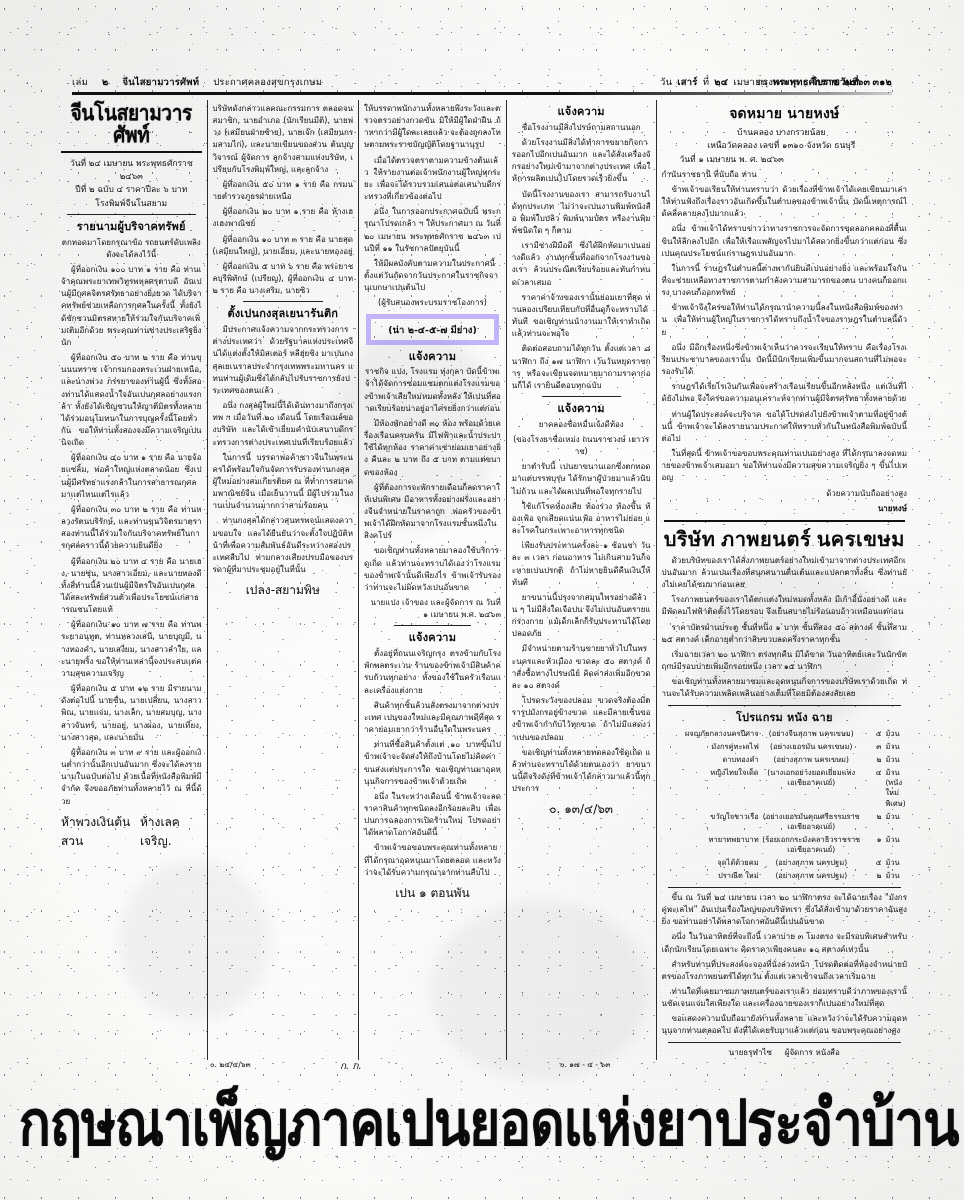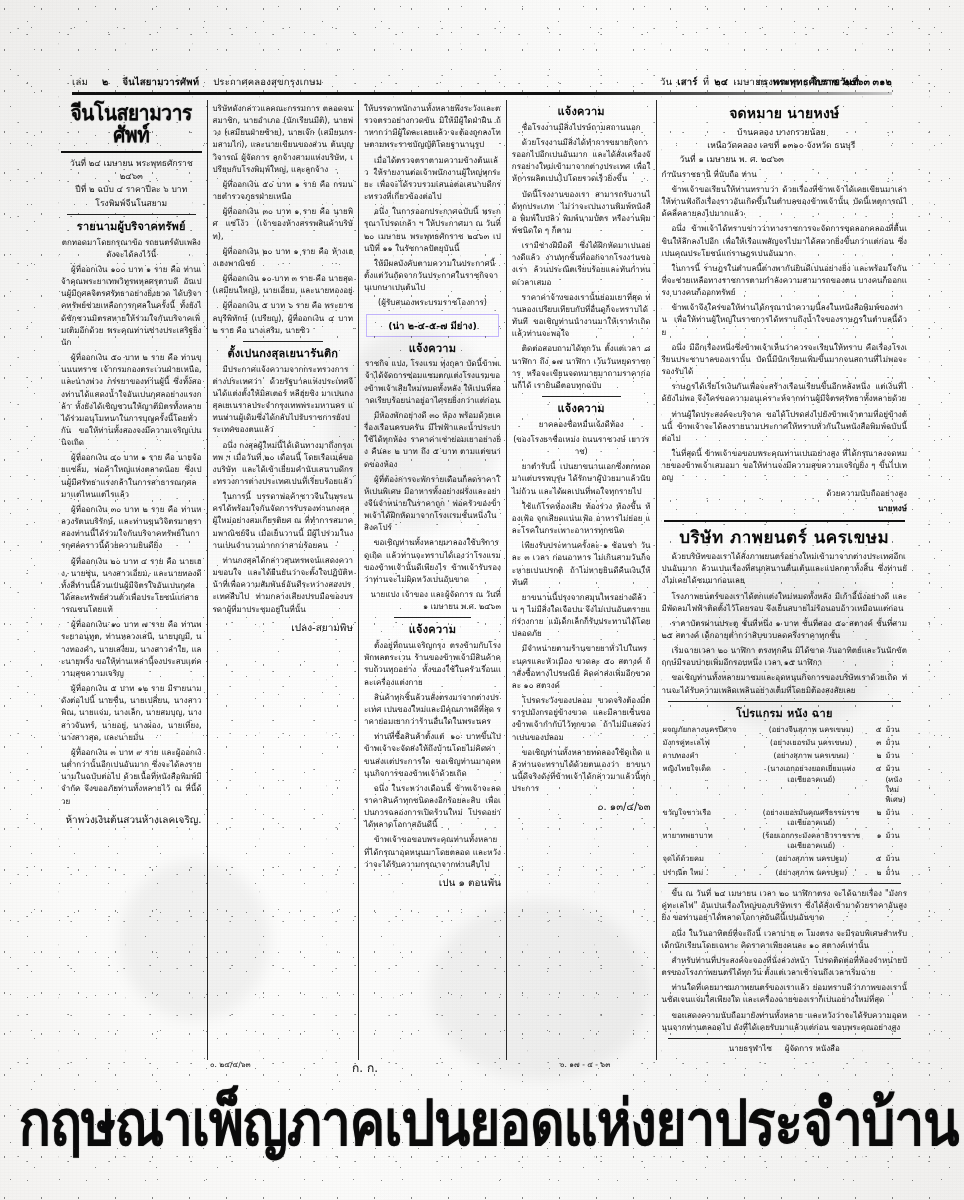--- a/index.html
+++ b/index.html
@@ -69,53 +69,53 @@
   .c3{width:146px;}
   .c4{width:148px;}
   .c5{width:262px;}
 
   
   .hd{
     text-align:center;font-weight:bold;font-size:11px;
     margin:5px 0 3px;letter-spacing:.2px;line-height:1.25;
   }
   .hd.big{font-size:14px;}
-  .hd.huge{font-size:17px;letter-spacing:.5px;}
+  .hd.huge{font-size:20px;letter-spacing:.5px;font-family:Liberation Serif, serif;}
   .sub{text-align:center;font-size:8.5px;line-height:1.5;margin:1px 0;}
   .sub.r{text-align:center;padding-right:6px;}
   .para{
     font-size:8px;line-height:1.52;text-align:justify;
     margin:3px 0;word-break:break-all;
   }
   .para.ind{text-indent:10px;}
   .para.c{text-align:center;}
   .para.r{text-align:right;}
   .rule{height:1px;background:#222;margin:4px 6px;}
   .rule.thick{height:2px;background:#111;margin:5px 2px;}
   .rule.short{margin:4px 30px;}
-  .foot{font-size:10px;margin-top:4px;display:flex;justify-content:flex-end;}
+  .foot{font-size:12px;margin-top:4px;display:flex;justify-content:center;}
 
   
   #masthead{
     font-size:19px;font-weight:bold;text-align:center;
     letter-spacing:-.3px;line-height:1.05;margin:2px 0 0;
     transform:scaleY(1.12);transform-origin:top center;
     text-shadow:0 0 1px rgba(0,0,0,.6);
   }
   #mastrule{height:2px;background:#111;margin:9px 0 4px;}
 
   
   .boxad{
-    border:1px solid #c4b5fd;margin:4px 2px;padding:3px 4px;
+    border:5px solid #c4b5fd;margin:4px 2px;padding:3px 4px;
     font-size:9.5px;text-align:center;font-weight:bold;
   }
 
   
   .ptable{width:100%;border-collapse:collapse;font-size:7.5px;margin-top:2px;}
-  .ptable td{padding:1.5px 1px;vertical-align:top;line-height:1.35;}
+  .ptable td{padding:1.5px 1px;vertical-align:top;line-height:1.35;text-align:right;}
   .ptable td.nm{width:40%;}
   .ptable td.pr{width:42%;text-align:center;margin-top:48px;}
   .ptable td.qt{width:8%;text-align:right;}
   .ptable td.un{width:10%;text-align:left;padding-left:3px;}
 
   
   #bannerwrap{
     position:absolute;left:7px;top:1075px;width:964px;height:95px;
     display:flex;align-items:center;justify-content:center;
   }
@@ -181,21 +181,20 @@
       <div class="para ind">ผู้ที่ออกเงิน ๓ บาท ๙ ราย และผู้ออกเงินต่ำกว่านั้นอีกเปนอันมาก ซึ่งจะได้ลงรายนามในฉบับต่อไป ด้วยเนื้อที่หนังสือพิมพ์มีจำกัด จึงขออภัยท่านทั้งหลายไว้ ณ ที่นี้ด้วย</div>
       <div class="foot">
         <span>ห้าพวงเงินต้นสวน</span>
         <span>ห้างเลคเจริญ.</span>
       </div>
     </div>
 
     <div class="col c2">
       <div class="para">บริษัทดังกล่าวแลคณะกรรมการ ตลอดจนสมาชิก, นายอำเภอ (นักเรียนมีติ), นายพ่วง (เสมียนฝ่ายซ้าย), นายเจ๊ก (เสมียนกรมสามไก่), และนายเขียนของส่วน ต้นบุญวิจารณ์ ผู้จัดการ ลูกจ้างสามแห่งบริษัท, เปรียบกับโรงพิมพ์ใหญ่, และลูกจ้าง</div>
       <div class="para ind">ผู้ที่ออกเงิน ๕๐ บาท ๑ ราย คือ กรมนายตำรวจภูธรฝ่ายเหนือ</div>
-      <div class="para ind">ผู้ที่ออกเงิน ๓๐ บาท ๑ ราย คือ นายพิศ แซ่โง้ว (เจ้าของห้างสรรพสินค้าบริษัท),</div>
       <div class="para ind">ผู้ที่ออกเงิน ๒๐ บาท ๑ ราย คือ ห้างเฮงเฮงพาณิชย์</div>
       <div class="para ind">ผู้ที่ออกเงิน ๑๐ บาท ๓ ราย คือ นายสุด (เสมียนใหญ่), นายเอี่ยม, และนายทองอยู่</div>
       <div class="para ind">ผู้ที่ออกเงิน ๕ บาท ๖ ราย คือ พระยาชลบุรีพิทักษ์ (เปรียญ), ผู้ที่ออกเงิน ๔ บาท ๒ ราย คือ นางเสริม, นายซิว</div>
 
       <div class="rule short"></div>
       <div class="hd">ตั้งเปนกงสุลเยนารันติก</div>
       <div class="para ind">มีประกาศแจ้งความจากกระทรวงการต่างประเทศว่า ด้วยรัฐบาลแห่งประเทศจีนได้แต่งตั้งให้มิสเตอร์ หลีฮุ่ยชิง มาเปนกงสุลเยเนราลประจำกรุงเทพพระมหานคร แทนท่านผู้เดิมซึ่งได้กลับไปรับราชการยังประเทศของตนแล้ว</div>
       <div class="para ind">อนึ่ง กงสุลผู้ใหม่นี้ได้เดินทางมาถึงกรุงเทพ ฯ เมื่อวันที่ ๒๐ เดือนนี้ โดยเรือเมล์ของบริษัท และได้เข้าเยี่ยมคำนับเสนาบดีกระทรวงการต่างประเทศเปนที่เรียบร้อยแล้ว</div>
       <div class="para ind">ในการนี้ บรรดาพ่อค้าชาวจีนในพระนครได้พร้อมใจกันจัดการรับรองท่านกงสุลผู้ใหม่อย่างสมเกียรติยศ ณ ที่ทำการสมาคมพาณิชย์จีน เมื่อเย็นวานนี้ มีผู้ไปร่วมในงานเปนจำนวนมากกว่าสามร้อยคน</div>
       <div class="para ind">ท่านกงสุลได้กล่าวสุนทรพจน์แสดงความขอบใจ และได้ยืนยันว่าจะตั้งใจปฏิบัติหน้าที่เพื่อความสัมพันธ์อันดีระหว่างสองประเทศสืบไป ท่ามกลางเสียงปรบมือของบรรดาผู้ที่มาประชุมอยู่ในที่นั้น</div>
@@ -349,21 +348,21 @@
         &nbsp;&nbsp;&nbsp;
         <span>ผู้จัดการ หนังสือ</span>
       </div>
       <div class="foot">
         <span>๐.   ๑๗/๔/๖๓</span>
       </div>
     </div>
   </div>
 
   <div style="position:absolute;left:210px;top:1058px;font-size:7.5px;">๐. ๒๔/๔/๖๓</div>
-  <div style="position:absolute;left:352px;top:1058px;font-size:12px;">ก. ก.</div>
+  <div style="position:absolute;left:340px;top:1058px;font-size:10px;font-style:italic;">ก. ก.</div>
   <div style="position:absolute;left:560px;top:1058px;font-size:7.5px;">๐. ๑๗ - ๔ - ๖๓</div>
 
   <div id="bannerwrap">
     <div id="banner">กฤษณาเพ็ญภาคเปนยอดแห่งยาประจำบ้าน</div>
   </div>
 
   <div class="wash" style="left:330px;top:330px;width:170px;height:200px;"></div>
   <div class="wash" style="left:430px;top:900px;width:220px;height:180px;"></div>
   <div class="wash" style="left:690px;top:560px;width:200px;height:170px;"></div>
   <div class="wash" style="left:120px;top:860px;width:150px;height:160px;"></div>

